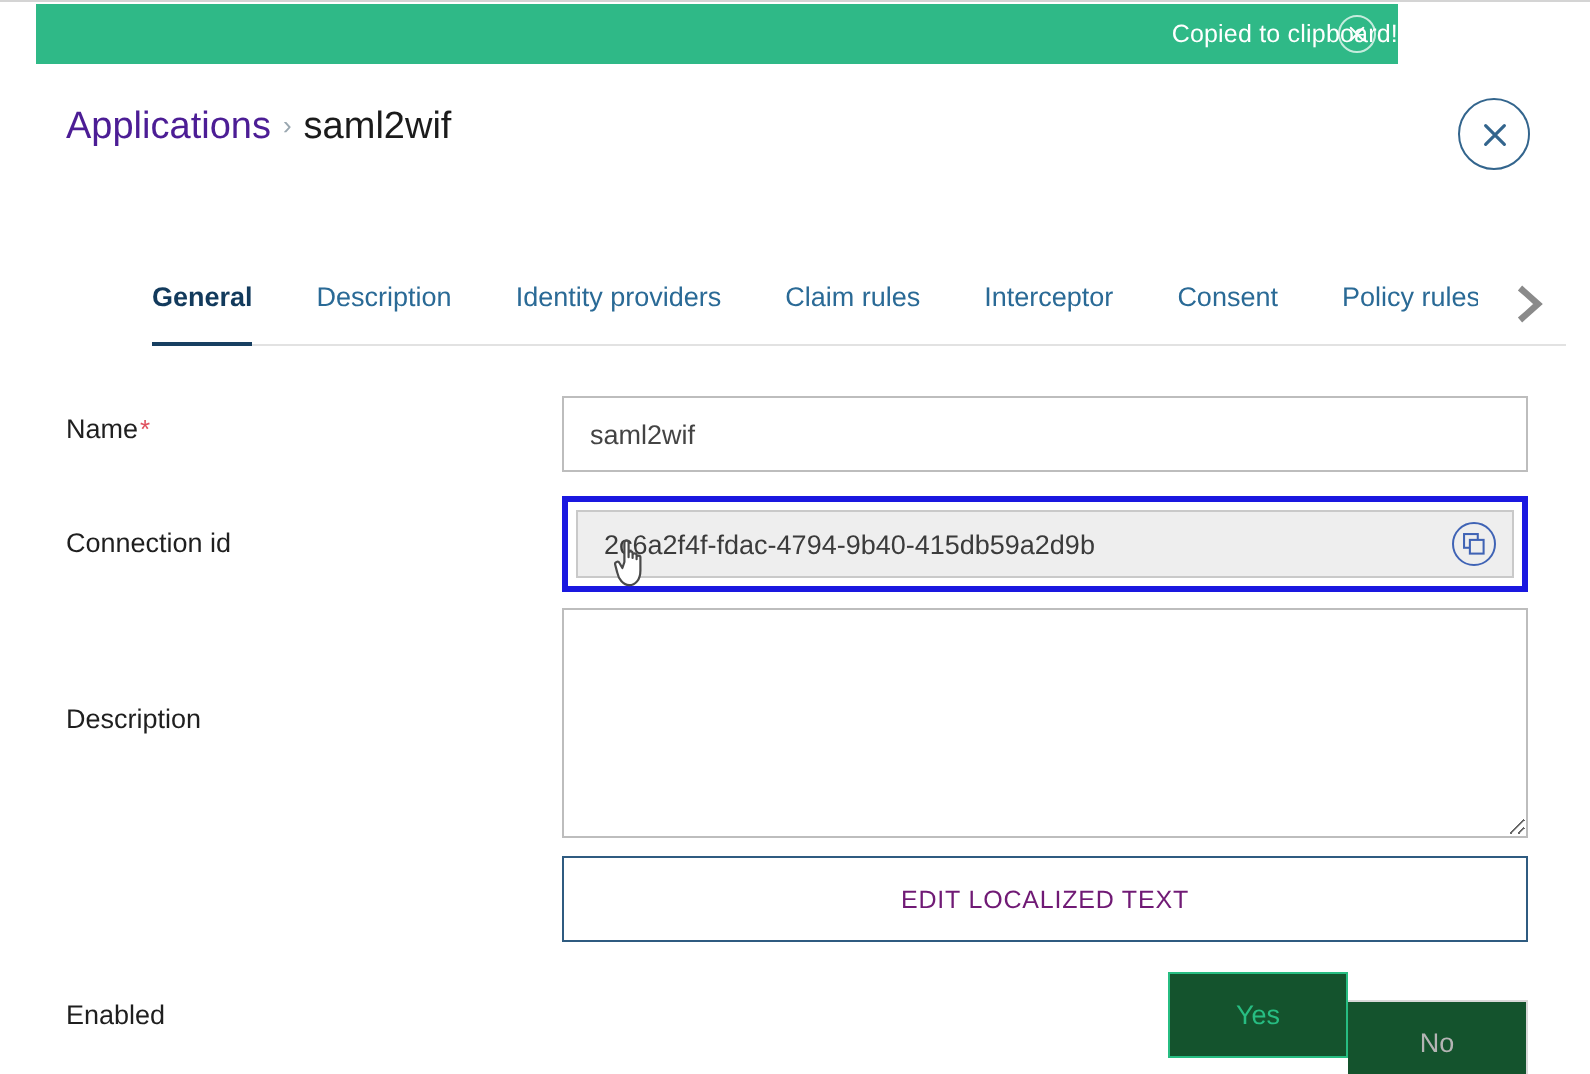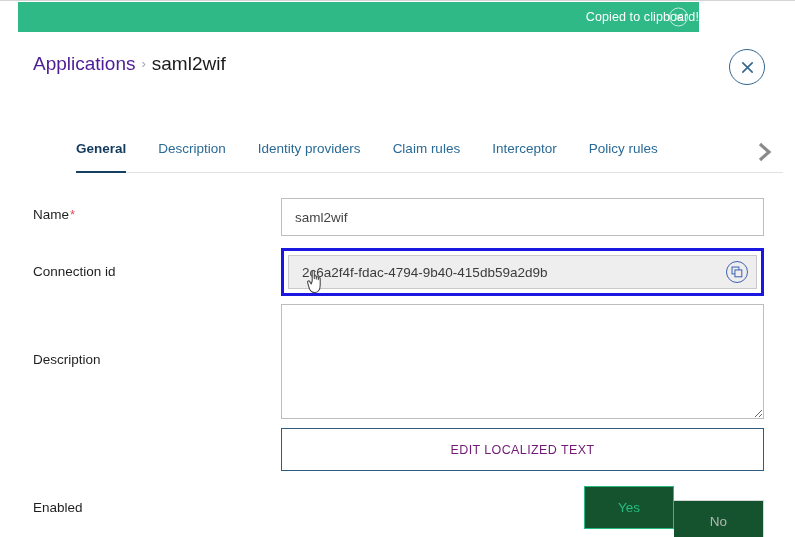--- a/index.html
+++ b/index.html
@@ -344,20 +344,21 @@
 </div>
 
 <div class="tabs-wrap">
   <div class="tabs-line"></div>
   <div class="tabs">
     <div class="tab active">General</div>
     <div class="tab">Description</div>
     <div class="tab">Identity providers</div>
     <div class="tab">Claim rules</div>
     <div class="tab">Interceptor</div>
+    <div class="tab">Consent</div>
     <div class="tab">Policy rules</div>
   </div>
   <div class="tabs-next">
     <span>
       <svg width="18" height="22" viewBox="0 0 18 22" aria-hidden="true">
         <path d="M4 3 L13 11 L4 19" stroke="#8a8a8a" stroke-width="3.2" fill="none" stroke-linecap="butt" stroke-linejoin="miter"></path>
       </svg>
     </span>
   </div>
 </div>

